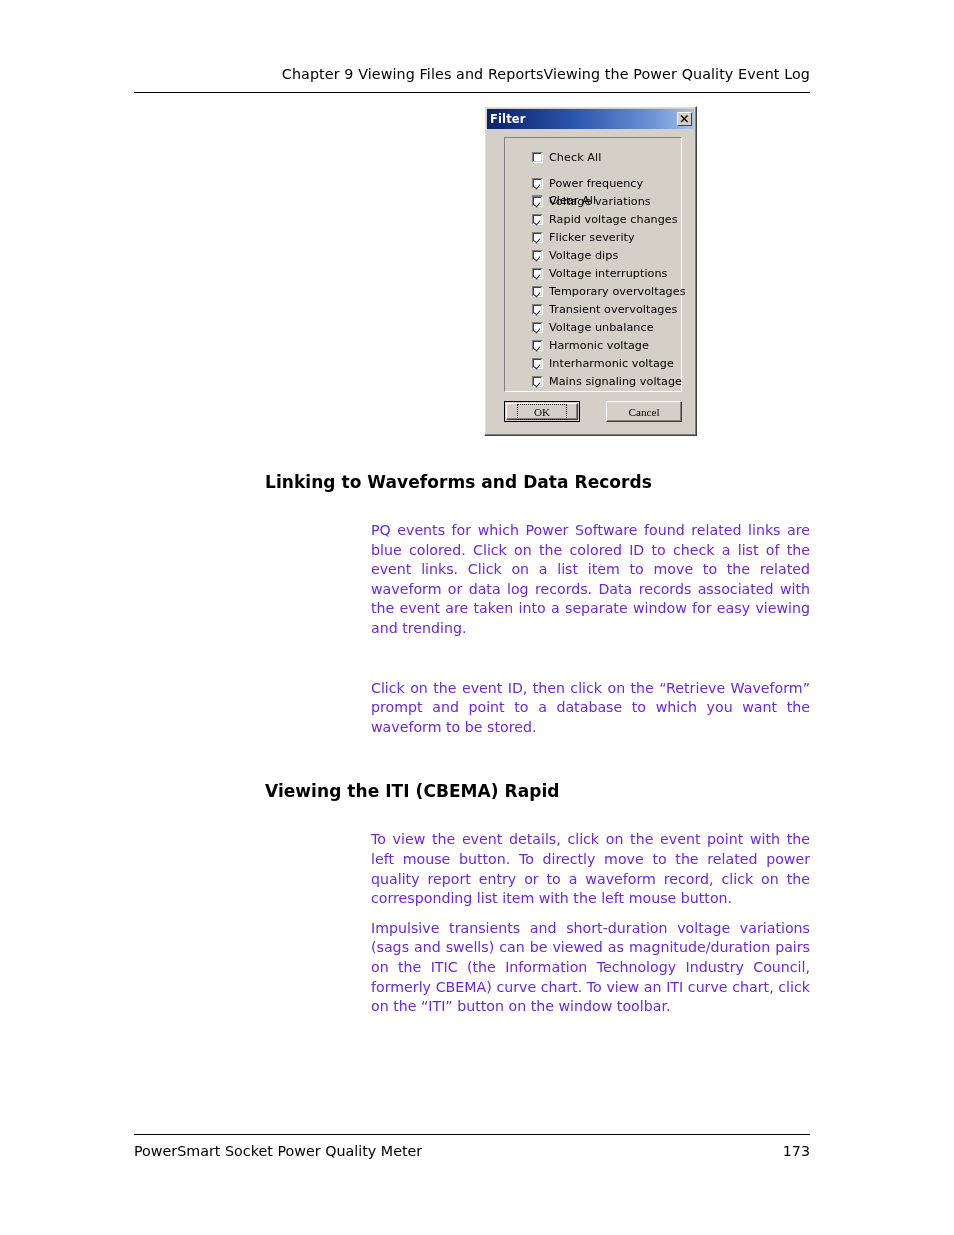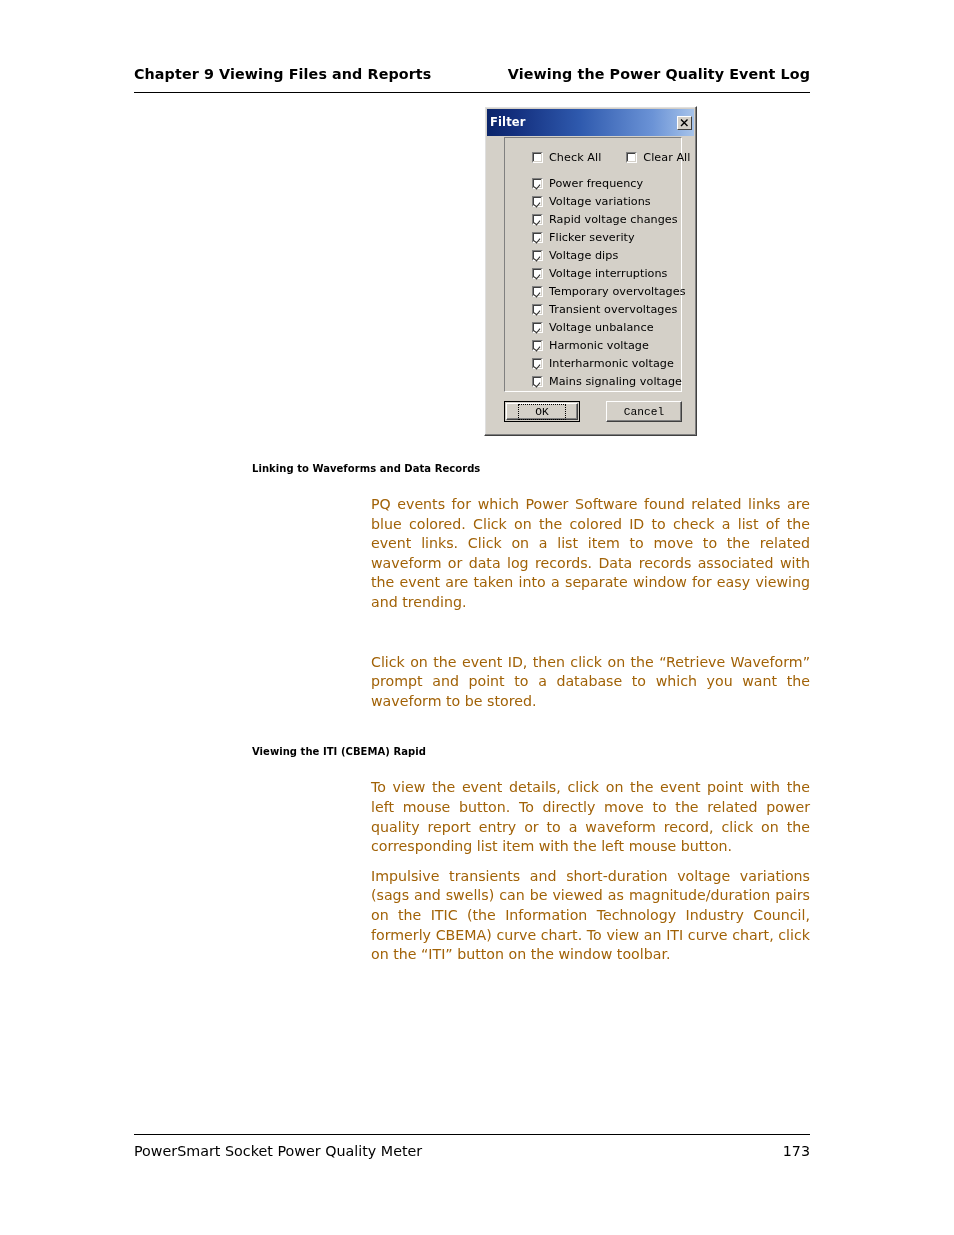--- a/index.html
+++ b/index.html
@@ -18,23 +18,22 @@
 
   
   .page-header {
     position: absolute;
     left: 134px;
     top: 66px;
     width: 676px;
     height: 26px;
     border-bottom: 1.6px solid #000;
     display: flex;
-    justify-content: space-between;
+    justify-content: flex-end;
     align-items: flex-start;
-    font-weight: bold;
   }
   .page-header .hdr-text {
     font-size: 14.3px;
     line-height: 17px;
     letter-spacing: 0.1px;
     white-space: nowrap;
   }
 
   
   .page-footer {
@@ -57,41 +56,41 @@
   }
 
   
   .content {
     position: absolute;
     left: 248px;
     top: 455px;
     width: 562px;
   }
   h2.section-heading {
-    margin: 4px;
-    font-size: 10px;
+    margin: 17px;
+    font-size: 17px;
     font-weight: bold;
     line-height: 20px;
     letter-spacing: 0.05px;
     color: #000;
   }
   .section {
     margin-bottom: 0;
   }
   .body-block {
     margin-left: 123px;
     width: 439px;
   }
   p.body-text {
     margin: 0;
     font-size: 14.2px;
     line-height: 19.6px;
     text-align: justify;
     text-justify: inter-word;
-    color: #a16207;
+    color: #6d28d9;
   }
   p.body-text + p.body-text {
     margin-top: 10px;
   }
 
   .gap-after-p1 { height: 28px; }
   .gap-after-p2 { height: 27px; }
   .gap-head { height: 12px; }
 
   
@@ -108,21 +107,21 @@
     border-right: 1px solid #404040;
     border-bottom: 1px solid #404040;
     box-shadow: inset -1px -1px 0 #808080, inset 1px 1px 0 #dfdfdf;
     font-family: "DejaVu Sans", "Liberation Sans", sans-serif;
   }
   .titlebar {
     position: absolute;
     left: 2px;
     top: 2px;
     width: 207px;
-    height: 27px;
+    height: 20px;
     background: linear-gradient(to right, #0a246a 0%, #14307f 14%, #2f5aae 45%, #6b93d6 80%, #a6c3ea 100%);
     display: flex;
     align-items: center;
     justify-content: space-between;
     padding: 0 2px 0 3px;
     box-sizing: border-box;
   }
   .titlebar .title-text {
     color: #ffffff;
     font-size: 11.5px;
@@ -160,20 +159,21 @@
     border-right: 1px solid #ffffff;
     border-bottom: 1px solid #ffffff;
   }
   .topcheck-row {
     position: absolute;
     left: 27px;
     top: 10px;
     width: 127px;
     display: flex;
     gap: 25px;
+    flex-direction: column;
   }
   .cb-list {
     position: absolute;
     left: 27px;
     top: 36px;
   }
   .cb-item {
     display: flex;
     align-items: center;
     height: 18px;
@@ -229,21 +229,21 @@
     border-left: 1px solid #ffffff;
     border-right: 1px solid #404040;
     border-bottom: 1px solid #404040;
     box-shadow: inset -1px -1px 0 #808080;
     display: flex;
     align-items: center;
     justify-content: center;
     font-size: 11.2px;
     color: #000;
     cursor: default;
-    font-family: Liberation Mono, monospace;
+    font-family: Liberation Serif, serif;
     padding: 0;
     position: relative;
   }
   .btn.default {
     border: 1px solid #000000;
     box-shadow: none;
   }
   .btn.default .inner {
     position: absolute;
     left: 1px; top: 1px; right: 1px; bottom: 1px;

